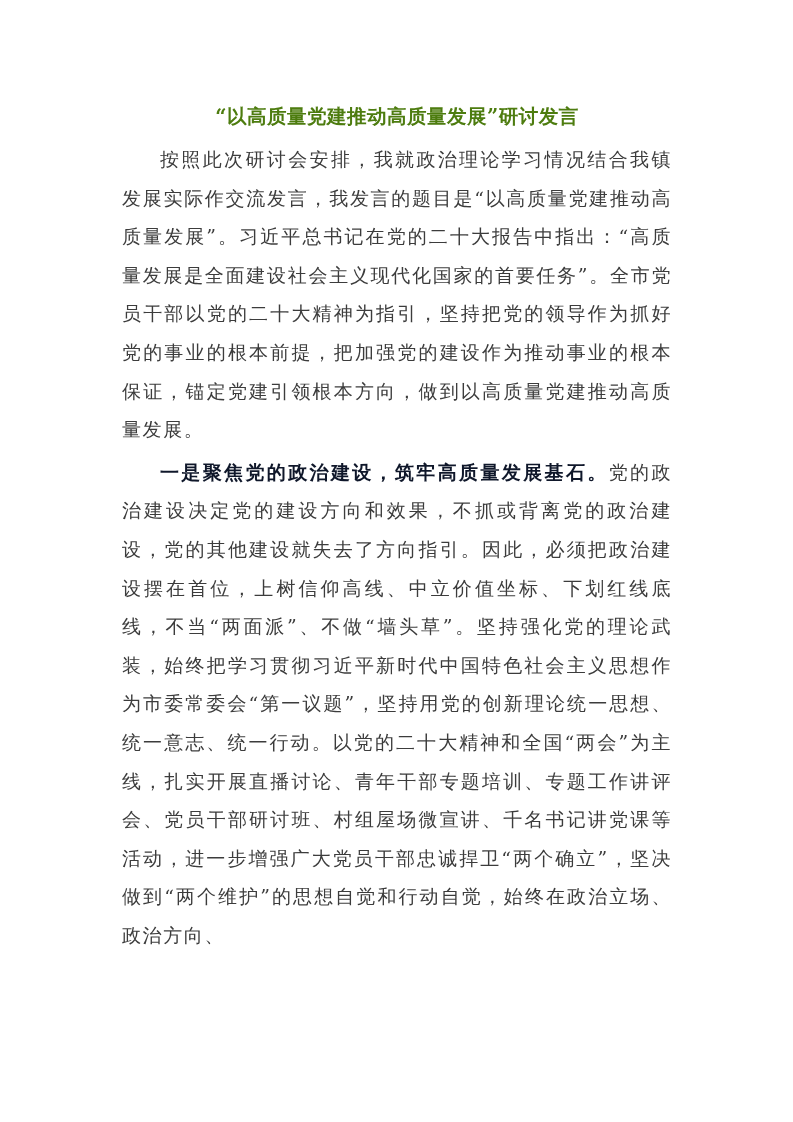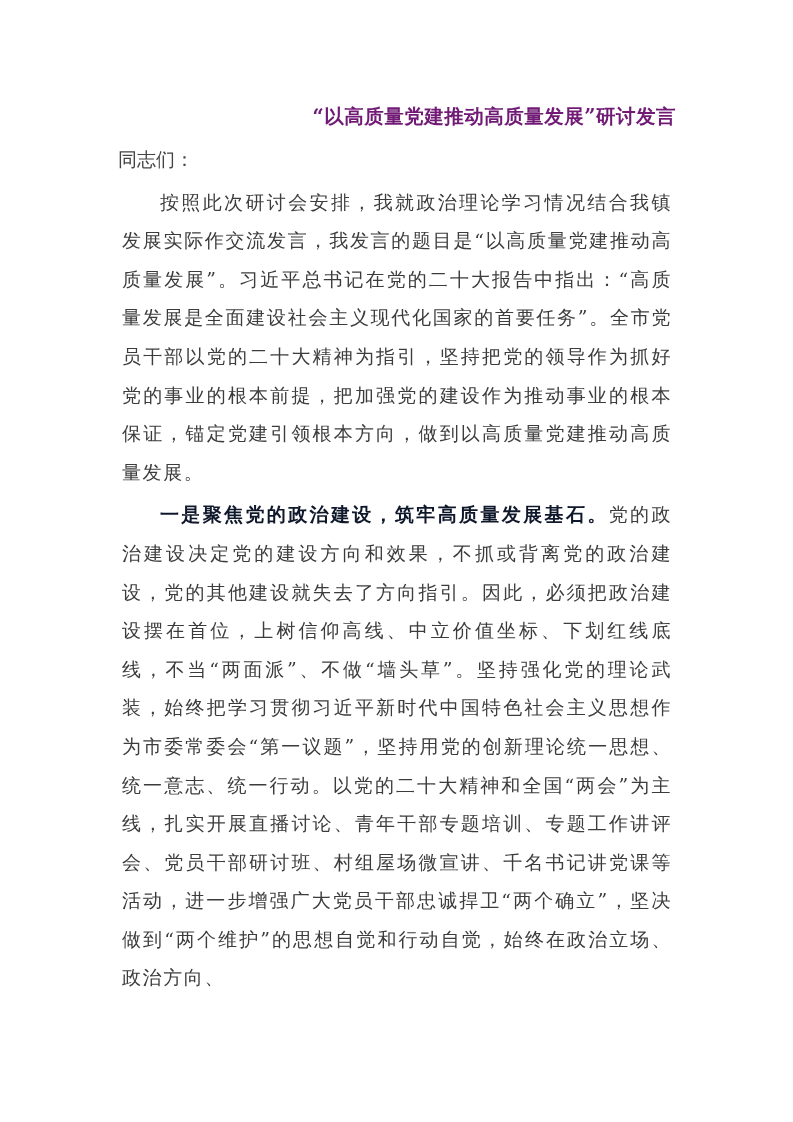--- a/index.html
+++ b/index.html
@@ -15,24 +15,24 @@
     font-family: "DejaVu Serif", "Liberation Serif", serif;
     color: #3a3a3a;
   }
   .page {
     position: absolute;
     left: 118px;
     top: 100px;
     width: 558px;
   }
   .title {
-    text-align: right;
+    text-align: center;
     font-size: 19.5px;
     font-weight: bold;
-    color: #701a75;
+    color: #4d7c0f;
     line-height: 34px;
     height: 34px;
     margin: 0 0 6px 0;
     letter-spacing: 0.5px;
   }
   .salutation {
     font-size: 19px;
     line-height: 38.6px;
     margin: 0;
     color: #444;
@@ -53,20 +53,19 @@
   .lead {
     font-weight: bold;
     color: #0f172a;
   }
 </style>
 </head>
 <body>
 
 <div class="page">
   <h1 class="title">“以高质量党建推动高质量发展”研讨发言</h1>
-  <p class="salutation">同志们：</p>
   <p class="para">
     <span>按照此次研讨会安排，我就政治理论学习情况结合我镇发展实际作交流发言，我发言的题目是“以高质量党建推动高质量发展”。习近平总书记在党的二十大报告中指出：“高质量发展是全面建设社会主义现代化国家的首要任务”。全市党员干部以党的二十大精神为指引，坚持把党的领导作为抓好党的事业的根本前提，把加强党的建设作为推动事业的根本保证，锚定党建引领根本方向，做到以高质量党建推动高质量发展。</span>
   </p>
   <p class="para second">
     <span class="lead">一是聚焦党的政治建设，筑牢高质量发展基石。</span><span>党的政治建设决定党的建设方向和效果，不抓或背离党的政治建设，党的其他建设就失去了方向指引。因此，必须把政治建设摆在首位，上树信仰高线、中立价值坐标、下划红线底线，不当“两面派”、不做“墙头草”。坚持强化党的理论武装，始终把学习贯彻习近平新时代中国特色社会主义思想作为市委常委会“第一议题”，坚持用党的创新理论统一思想、统一意志、统一行动。以党的二十大精神和全国“两会”为主线，扎实开展直播讨论、青年干部专题培训、专题工作讲评会、党员干部研讨班、村组屋场微宣讲、千名书记讲党课等活动，进一步增强广大党员干部忠诚捍卫“两个确立”，坚决做到“两个维护”的思想自觉和行动自觉，始终在政治立场、政治方向、</span>
   </p>
 </div>
 
 </body></html>

